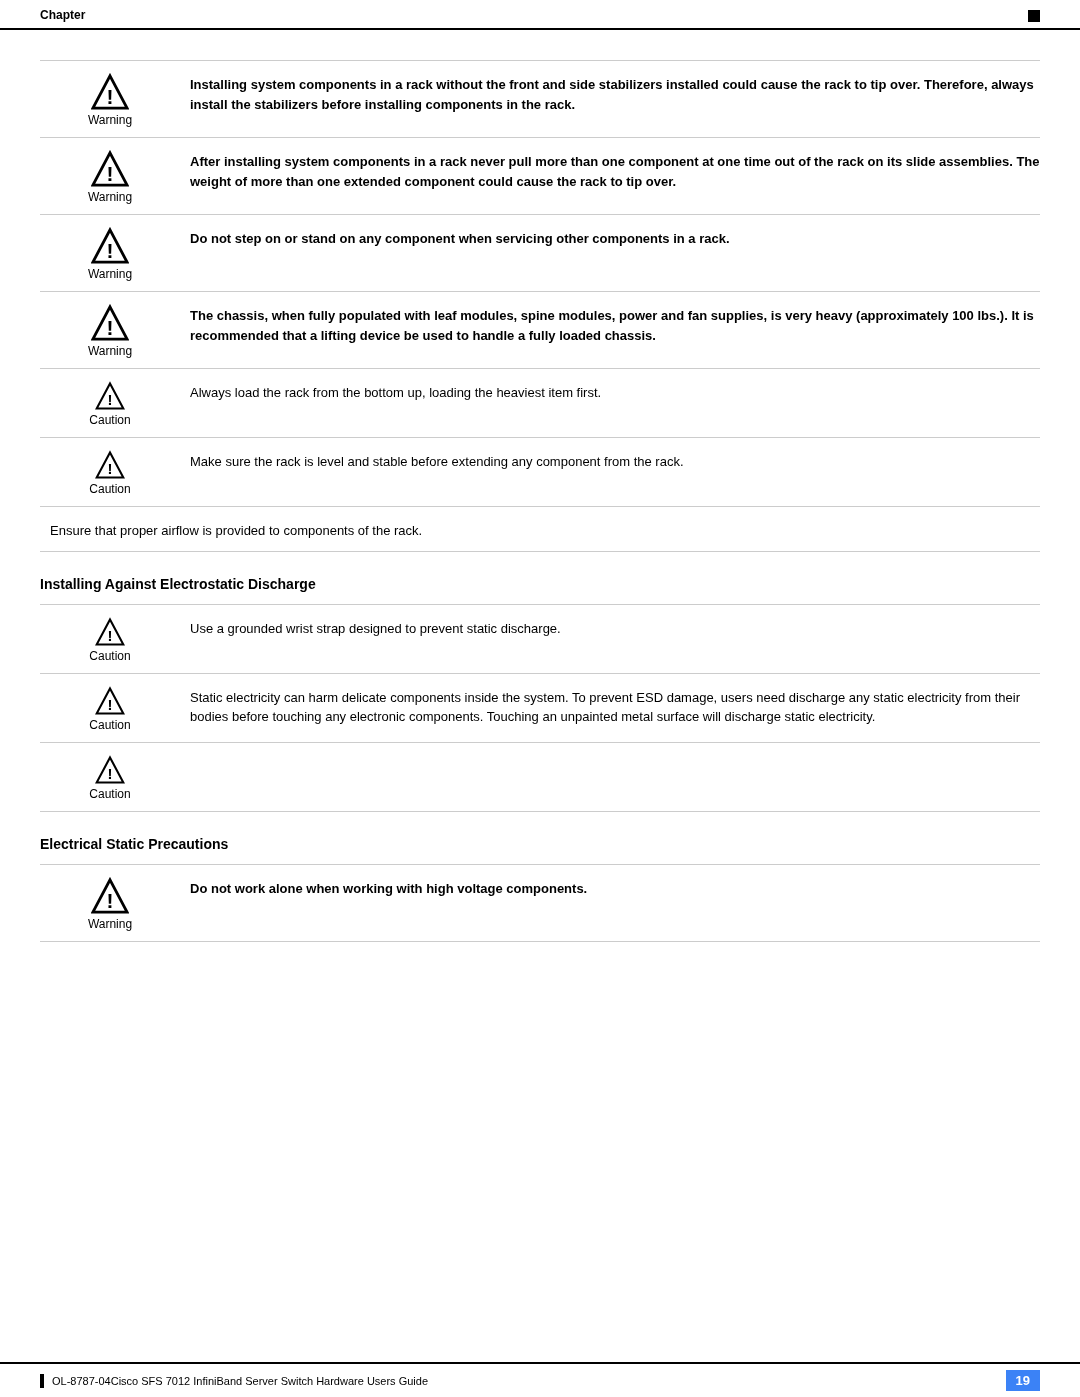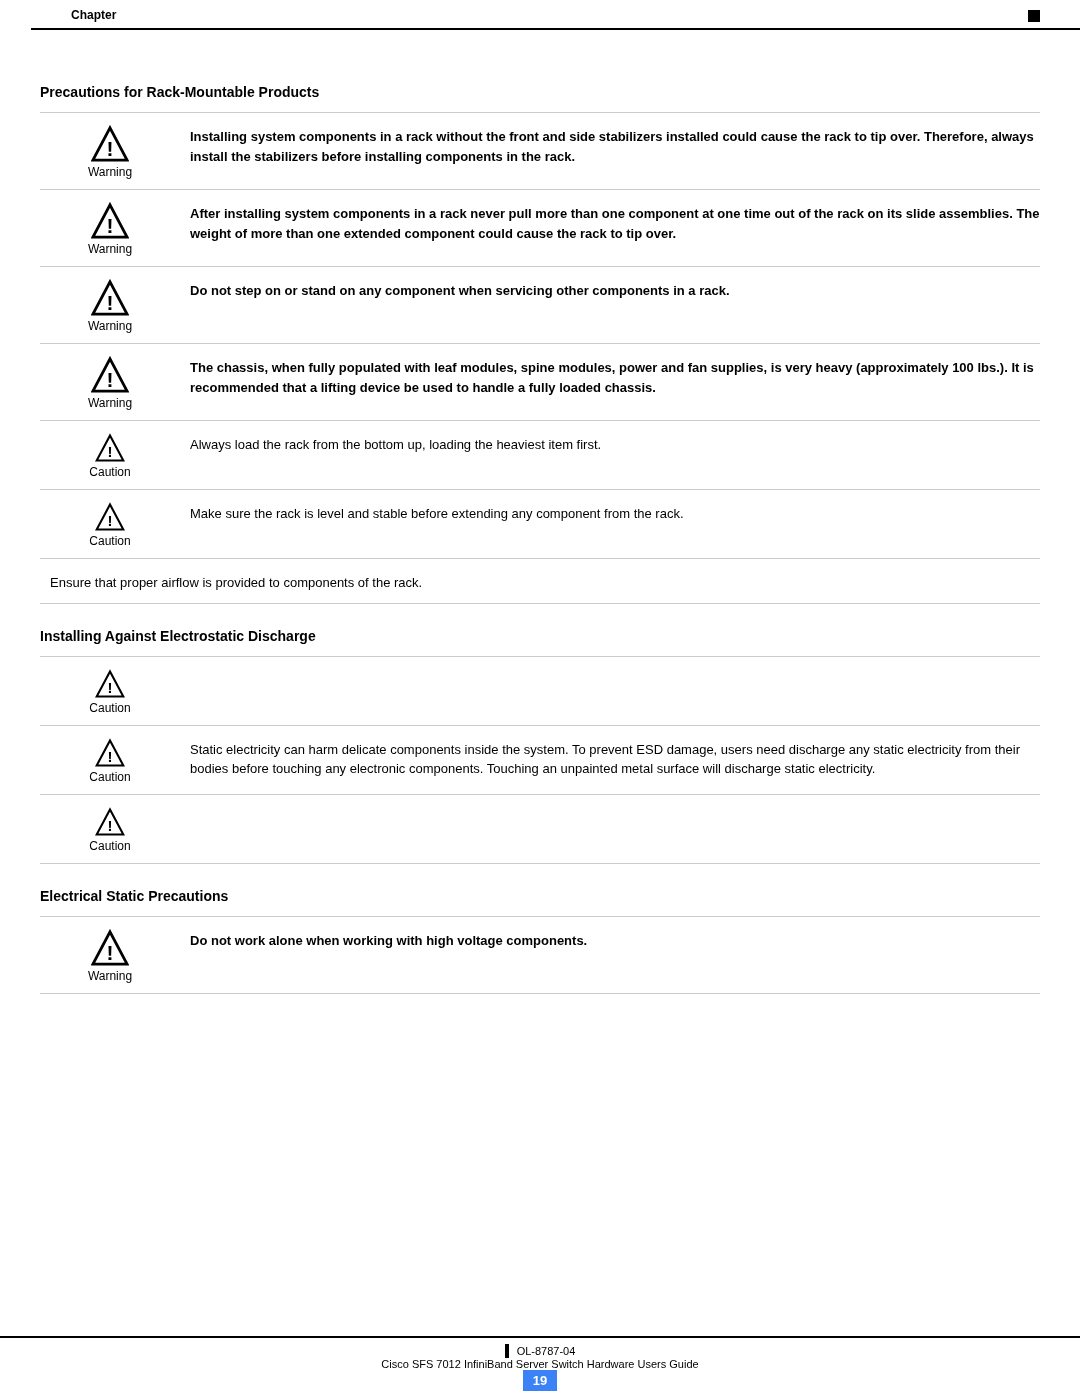--- a/index.html
+++ b/index.html
@@ -19,21 +19,20 @@
       padding: 0;
       position: relative;
     }
 
     
     .page-header {
       border-bottom: 2px solid #000;
       padding: 8px 40px 6px 40px;
       display: flex;
       align-items: flex-end;
-      margin-left: 31px;
     }
     .page-header .chapter-label {
       font-size: 12px;
       font-weight: bold;
       color: #000;
     }
     .page-header-right {
       margin-left: auto;
       width: 12px;
       height: 12px;
@@ -112,21 +111,20 @@
     
     .page-footer {
       position: absolute;
       bottom: 0;
       left: 0;
       right: 0;
       border-top: 2px solid #000;
       display: flex;
       align-items: center;
       padding: 6px 40px;
-      flex-direction: column;
     }
     .footer-left {
       font-size: 11px;
       color: #000;
       display: flex;
       align-items: center;
       gap: 4px;
     }
     .footer-left .bar {
       width: 4px;
@@ -160,21 +158,20 @@
 
 <div class="page-wrapper">
 
   <div class="page-header">
     <span class="chapter-label">Chapter</span>
     <div class="page-header-right"></div>
   </div>
 
   <div class="page-content">
 
-  <div class="section-heading">Precautions for Rack-Mountable Products</div>
       <div class="top-border-line"></div>
       <div class="notice-row">
         <div class="notice-icon-col">
           <div class="icon-warning"><svg width="38" height="38" viewBox="0 0 40 40" xmlns="http://www.w3.org/2000/svg">
       <polygon points="20,3 38,37 2,37" fill="none" stroke="#000" stroke-width="3"></polygon>
       <text x="20" y="33" text-anchor="middle" font-size="22" font-weight="900" font-family="Arial" fill="#000">!</text>
     </svg></div>
           <div class="notice-label">Warning</div>
         </div>
         <div class="notice-text-col bold-text">Installing system components in a rack without the front and side stabilizers installed could cause the rack to tip over. Therefore, always install the stabilizers before installing components in the rack.</div>
@@ -235,20 +232,21 @@
       <div class="section-heading">Installing Against Electrostatic Discharge</div>
       <div class="top-border-line"></div>
       <div class="notice-row">
         <div class="notice-icon-col">
           <div class="icon-caution"><svg width="30" height="30" viewBox="0 0 36 36" xmlns="http://www.w3.org/2000/svg">
       <polygon points="18,3 34,33 2,33" fill="none" stroke="#000" stroke-width="2.5"></polygon>
       <text x="18" y="29" text-anchor="middle" font-size="18" font-weight="bold" font-family="Arial" fill="#000">!</text>
     </svg></div>
           <div class="notice-label">Caution</div>
         </div>
+        <div class="notice-text-col">Use a grounded wrist strap designed to prevent static discharge.</div>
       </div>
       <div class="notice-row">
         <div class="notice-icon-col">
           <div class="icon-caution"><svg width="30" height="30" viewBox="0 0 36 36" xmlns="http://www.w3.org/2000/svg">
       <polygon points="18,3 34,33 2,33" fill="none" stroke="#000" stroke-width="2.5"></polygon>
       <text x="18" y="29" text-anchor="middle" font-size="18" font-weight="bold" font-family="Arial" fill="#000">!</text>
     </svg></div>
           <div class="notice-label">Caution</div>
         </div>
         <div class="notice-text-col">Static electricity can harm delicate components inside the system. To prevent ESD damage, users need discharge any static electricity from their bodies before touching any electronic components. Touching an unpainted metal surface will discharge static electricity.</div>

